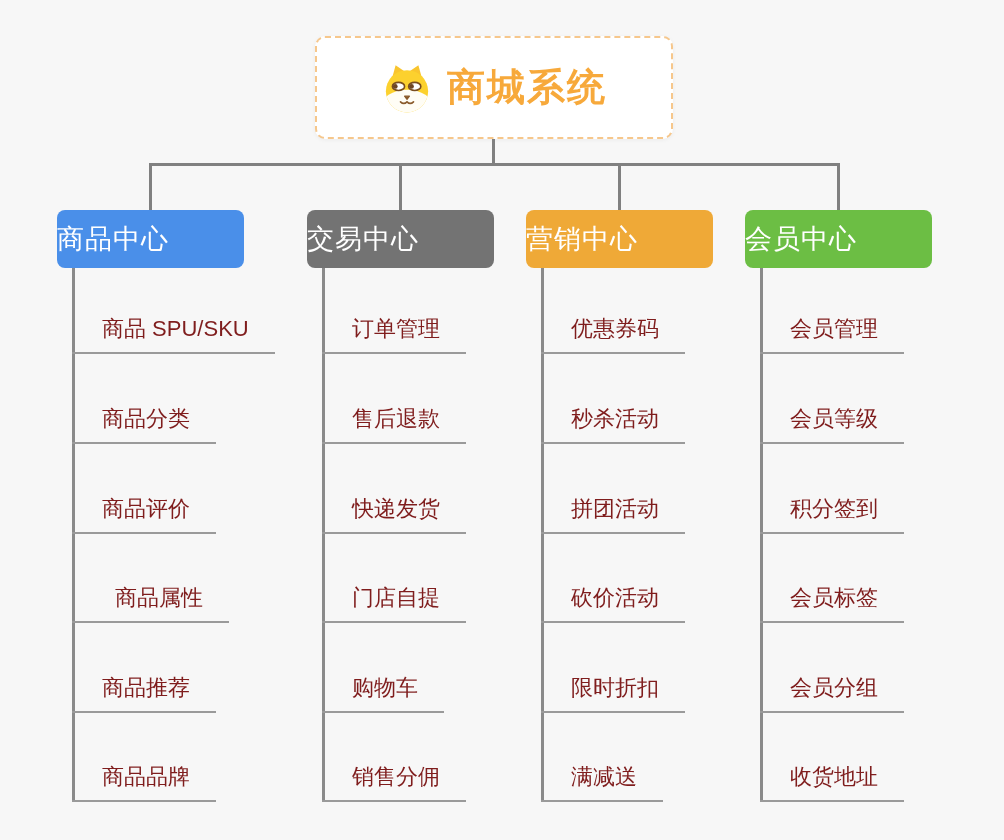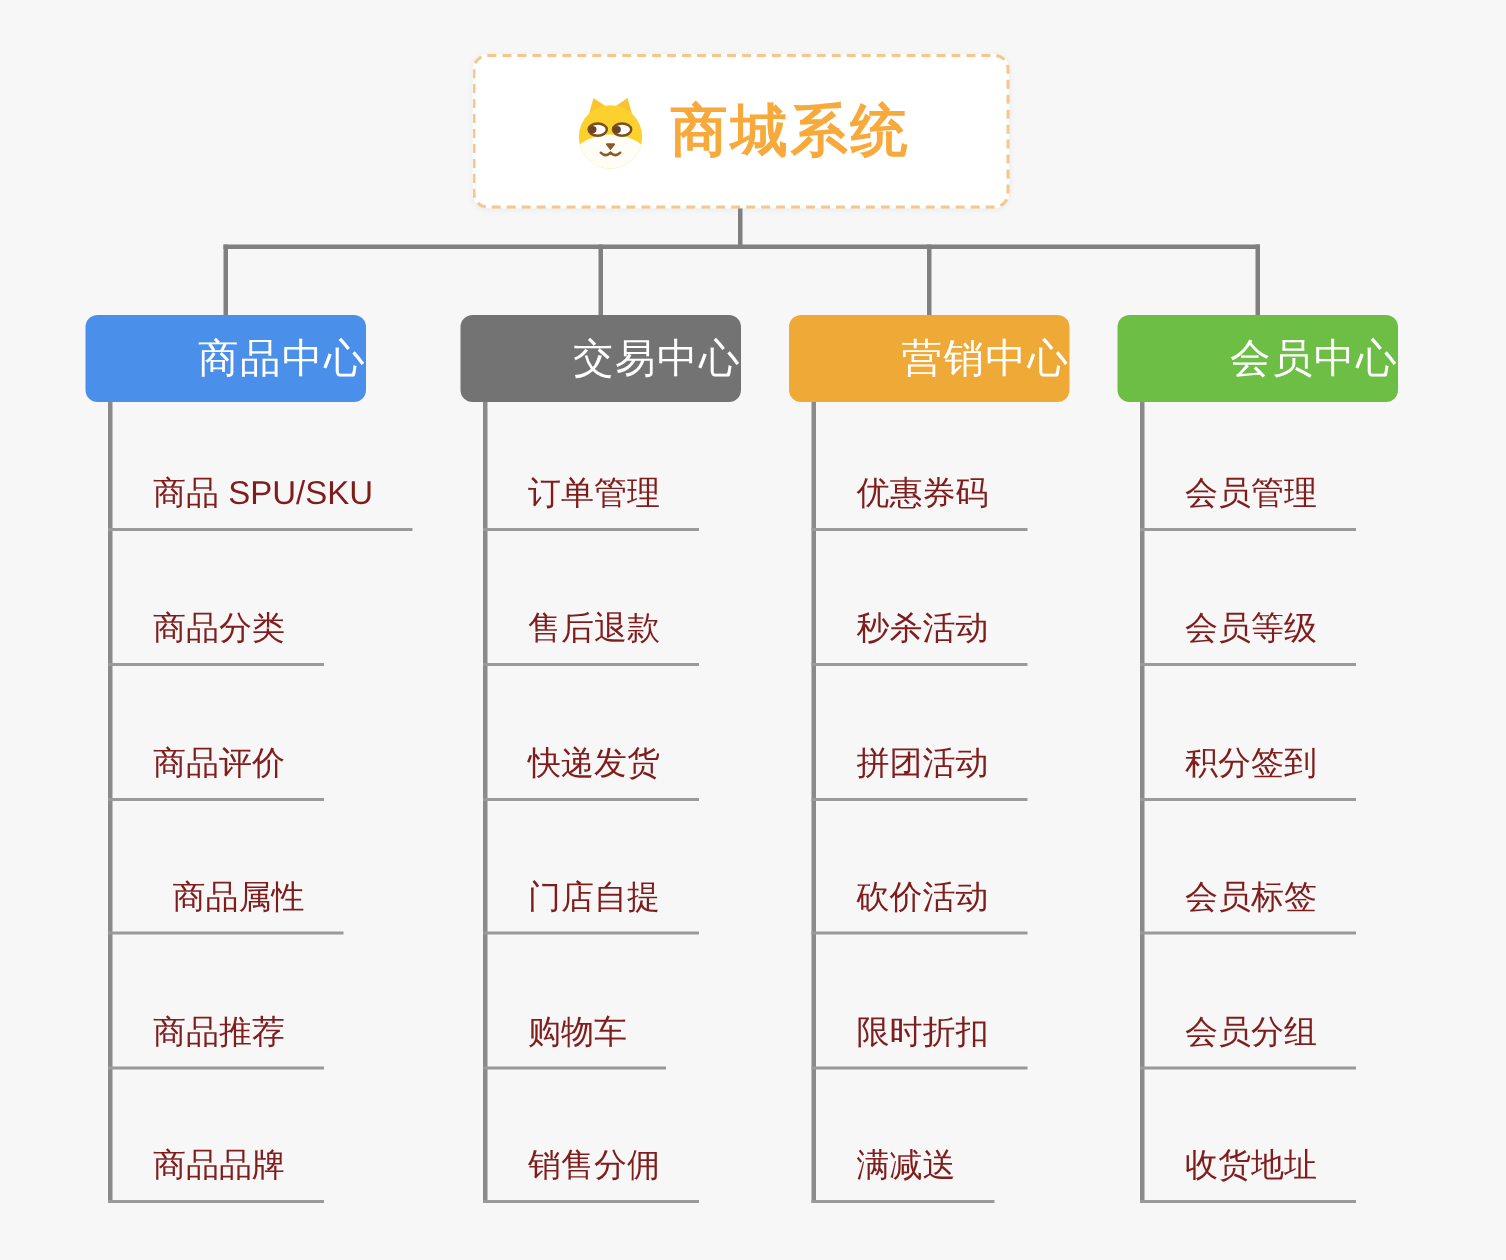--- a/index.html
+++ b/index.html
@@ -44,21 +44,21 @@
   .cline{
     position:absolute;
     background:#808080;
   }
   
   .branch-header{
     position:absolute;
     border-radius:8px;
     display:flex;
     align-items:center;
-    justify-content:flex-end;
+    justify-content:flex-start;
     box-sizing:border-box;
   }
   .branch-label{
     color:#ffffff;
     font-size:27px;
     font-weight:500;
     letter-spacing:1px;
     white-space:nowrap;
   }
   

